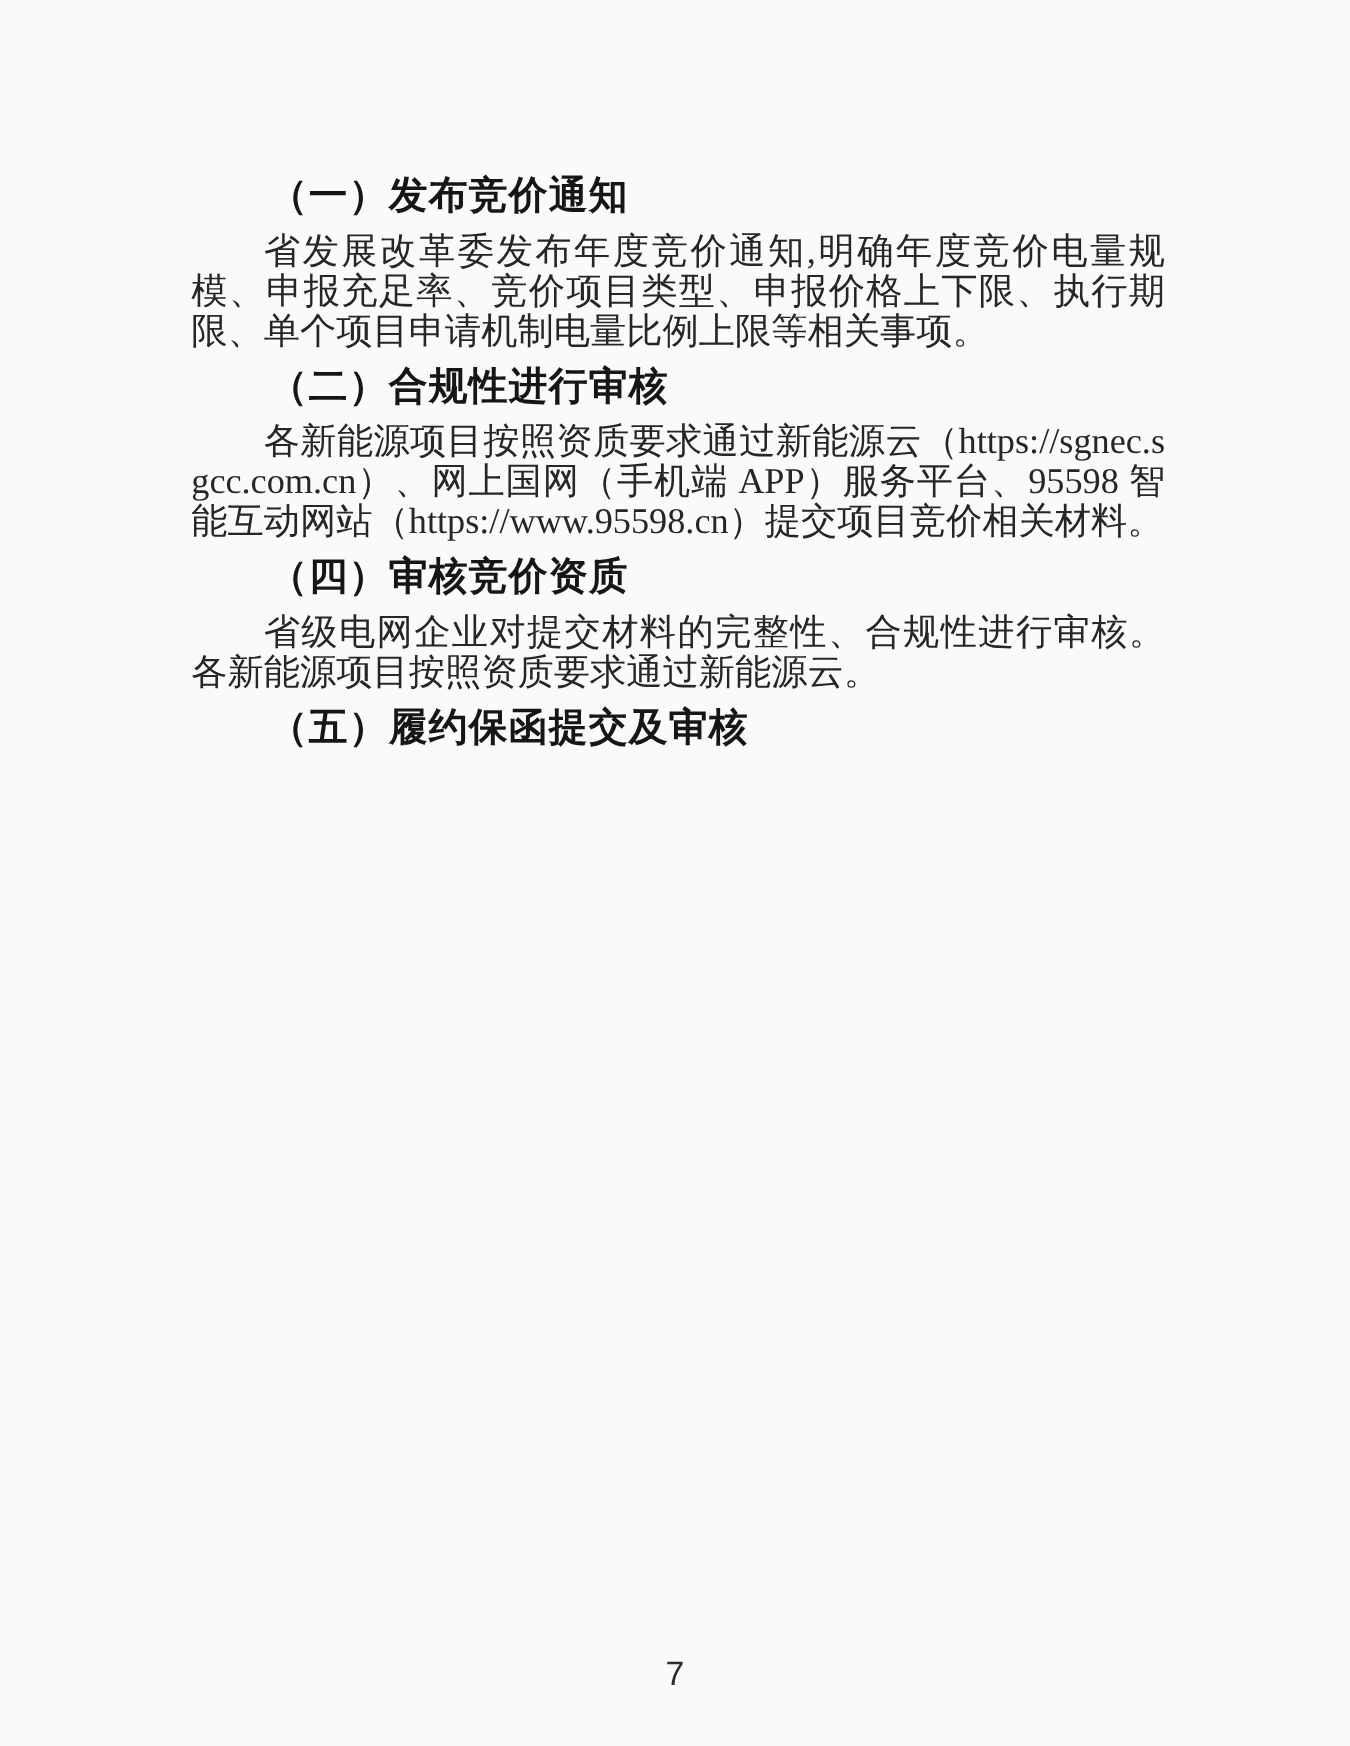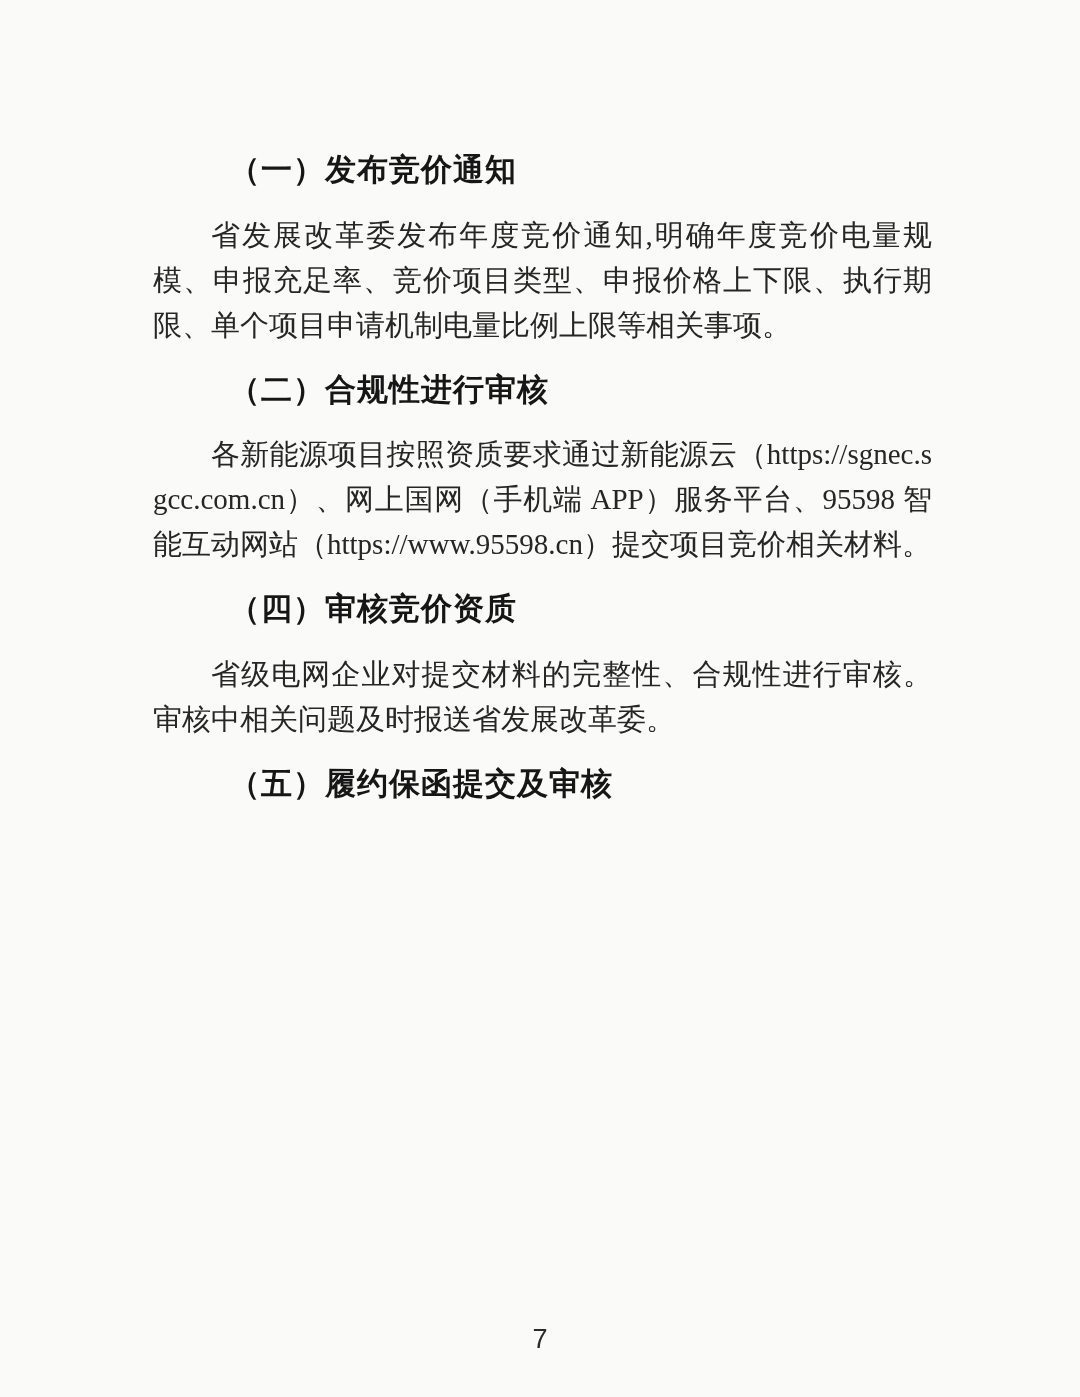--- a/index.html
+++ b/index.html
@@ -15,33 +15,33 @@
     font-family: "Liberation Serif", "DejaVu Serif", serif;
   }
   .content {
     position: absolute;
     left: 153px;
     top: 128px;
     width: 779px;
   }
   .section { margin: 0; }
   .section-heading {
-    margin: 18px;
+    margin: 4px;
     font-size: 31px;
     line-height: 48.5px;
     font-weight: bold;
     color: #161616;
     text-indent: 58px;
     letter-spacing: 1px;
     font-family: "Liberation Serif", "DejaVu Serif", serif;
   }
   .paragraph {
     margin: 0;
     font-size: 29px;
-    line-height: 45px;
+    line-height: 32px;
     color: #262626;
     text-align: justify;
     text-indent: 58px;
     word-break: break-all;
     font-family: "Liberation Serif", "DejaVu Serif", serif;
   }
   .page-footer {
     position: absolute;
     left: 0;
     right: 0;
@@ -68,21 +68,21 @@
     <section class="section">
       <h3 class="section-heading">（二）合规性进行审核</h3>
     </section>
 
     <section class="section">
       <p class="paragraph">各新能源项目按照资质要求通过新能源云（https://sgnec.sgcc.com.cn）、网上国网（手机端 APP）服务平台、95598 智能互动网站（https://www.95598.cn）提交项目竞价相关材料。</p>
     </section>
 
     <section class="section">
       <h3 class="section-heading">（四）审核竞价资质</h3>
-      <p class="paragraph">省级电网企业对提交材料的完整性、合规性进行审核。审核中相关问题及时报送省发展改革委。</p>
+      <p class="paragraph">省级电网企业对提交材料的完整性、合规性进行审核。各新能源项目按照资质要求通过新能源云。</p>
     </section>
 
     <section class="section">
       <h3 class="section-heading">（五）履约保函提交及审核</h3>
     </section>
 
   </main>
 
   <footer class="page-footer">
     <span class="page-number">7</span>

